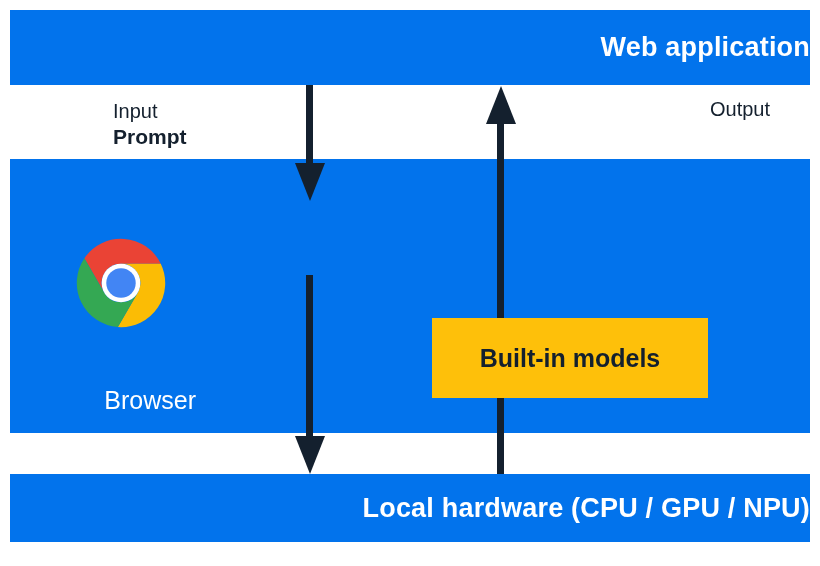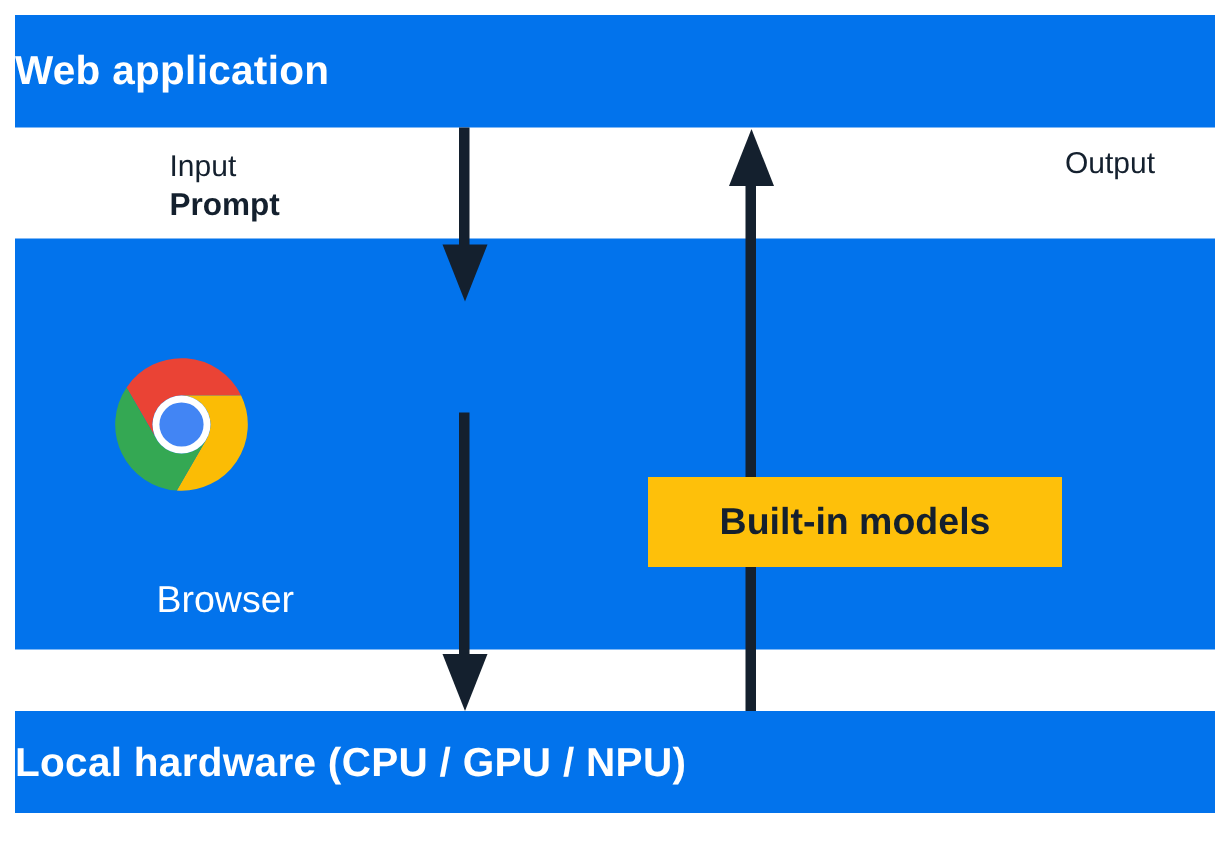--- a/index.html
+++ b/index.html
@@ -8,21 +8,21 @@
   }
   *{box-sizing:border-box; margin:0; padding:0;}
   html,body{background:#fff;}
   body{font-family:"Liberation Sans", sans-serif;}
   .canvas{
     position:relative; width:820px; height:566px; background:var(--white);
     overflow:hidden;
   }
   .band{
     position:absolute; left:10px; width:800px; background:var(--blue);
-    display:flex; align-items:center; justify-content:flex-start;
+    display:flex; align-items:center; justify-content:flex-end;
     z-index:1;
   }
   .band-top{top:10px; height:75px;}
   .band-mid{top:159px; height:274px; justify-content:flex-start;}
   .band-bottom{top:474px; height:68px;}
   .band-title{
     color:var(--white); font-weight:bold; font-size:27px; letter-spacing:.2px;
   }
 
   
@@ -46,21 +46,21 @@
   .head-u1 {left:486px; top:86px;}
   .shaft-u1{left:497px; top:123px; height:351px;}
 
   
   .ybox{
     position:absolute; background:var(--yellow); z-index:4;
     display:flex; flex-direction:column; align-items:center; justify-content:center;
     color:var(--navy); font-weight:bold; text-align:center;
   }
   .ybox-webapis{left:253px; top:202px; width:303px; height:73px; font-size:27px;}
-  .ybox-builtin{left:432px; top:318px; width:276px; height:60px; font-size:25px; line-height:31px;}
+  .ybox-builtin{left:432px; top:318px; width:276px; height:80px; font-size:25px; line-height:31px;}
 
   
   .chrome-wrap{position:absolute; left:75px; top:237px; width:92px; height:92px; z-index:3;}
   .browser-label{
     position:absolute; left:46px; top:341px; width:150px; z-index:3;
     text-align:right; color:var(--white); font-weight:normal; font-size:25px;margin-top:45px;
   }
 </style>
 </head>
 <body>

